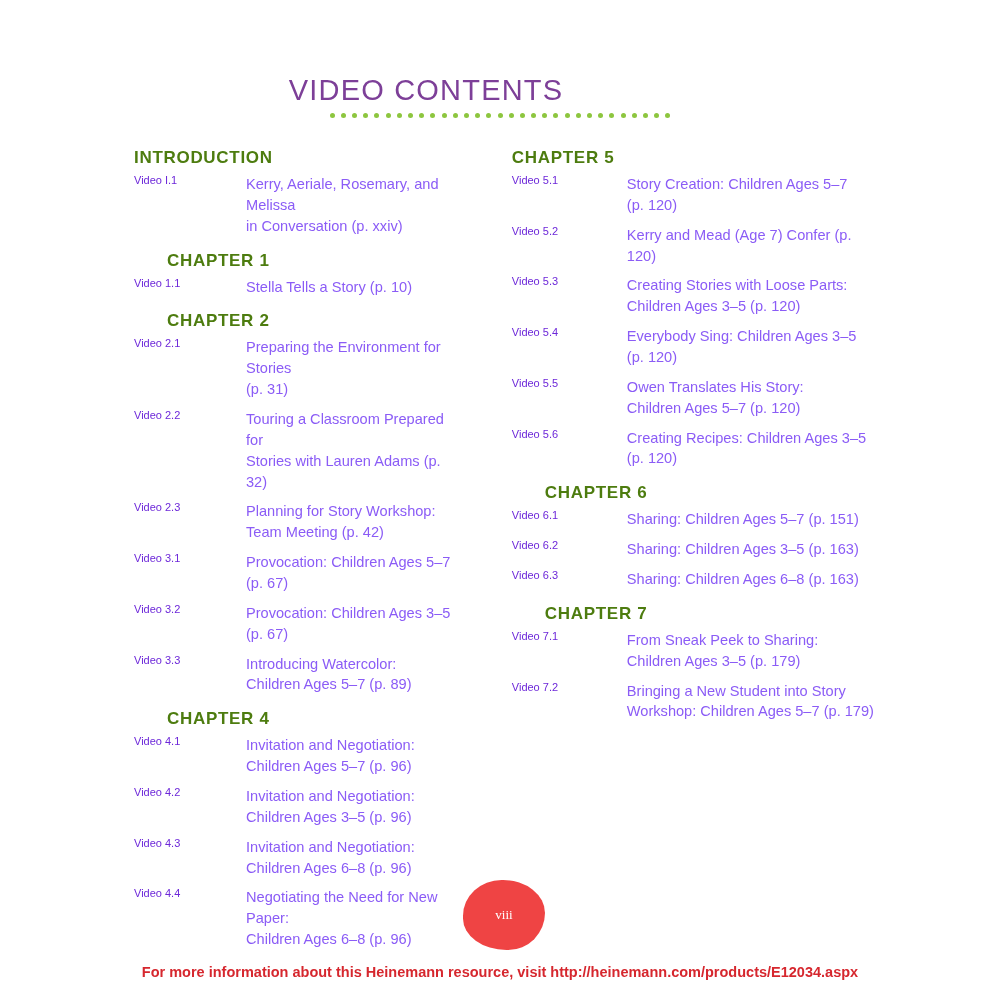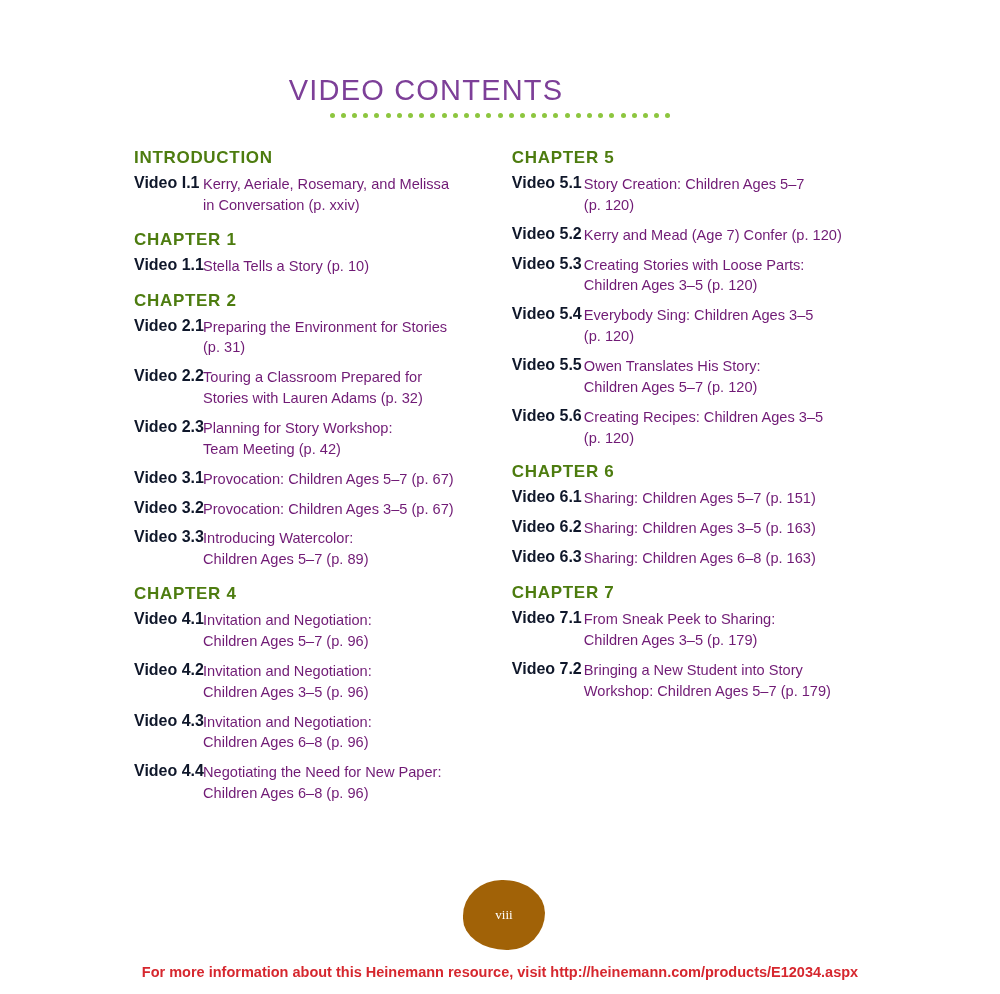--- a/index.html
+++ b/index.html
@@ -63,59 +63,60 @@
   }
   .col-right { width: 380px; }
 
   .chapter-head {
     color: #4d7c0f;
     font-size: 17px;
     font-weight: bold;
     letter-spacing: 0.7px;
     margin: 0 0 6px 0;
   }
-  .chapter-head.spaced { margin-top: 14px; }
+  .chapter-head.spaced { margin-top: 14px; margin-left: 33px; }
 
   .entry {
     display: flex;
     align-items: flex-start;
     margin-bottom: 9px;
   }
   .entry-label {
-    color: #0f172a;
-    font-size: 16px;
-    font-weight: bold;
+    color: #6d28d9;
+    font-size: 11px;
+    font-weight: normal;
     white-space: nowrap;
     flex: 0 0 auto;
     padding-top: 0px;
   }
   .col-left .entry-label { width: 69px; }
   .col-right .entry-label { width: 72px; }
   .entry-text {
     font-size: 14.6px;
     line-height: 1.43;
-    color: #701a75;
+    color: #8b5cf6;
     white-space: pre-line;
+    margin-left: 43px;
   }
   .note {
     margin-top: 34px;
     color: #e2582c;
     font-size: 14.8px;
     font-weight: bold;
     line-height: 1.4;
     white-space: pre-line;
   }
   
   .blob {
     position: absolute;
     left: 463px;
     top: 880px;
     width: 82px;
     height: 70px;
-    background: #a16207;
+    background: #ef4444;
     border-radius: 48% 52% 46% 54% / 52% 48% 54% 46%;
     display: flex;
     align-items: center;
     justify-content: center;
   }
   .blob-text {
     font-size: 13px;
     color: #ffffff;
     font-family: "Liberation Serif", serif;
   }

